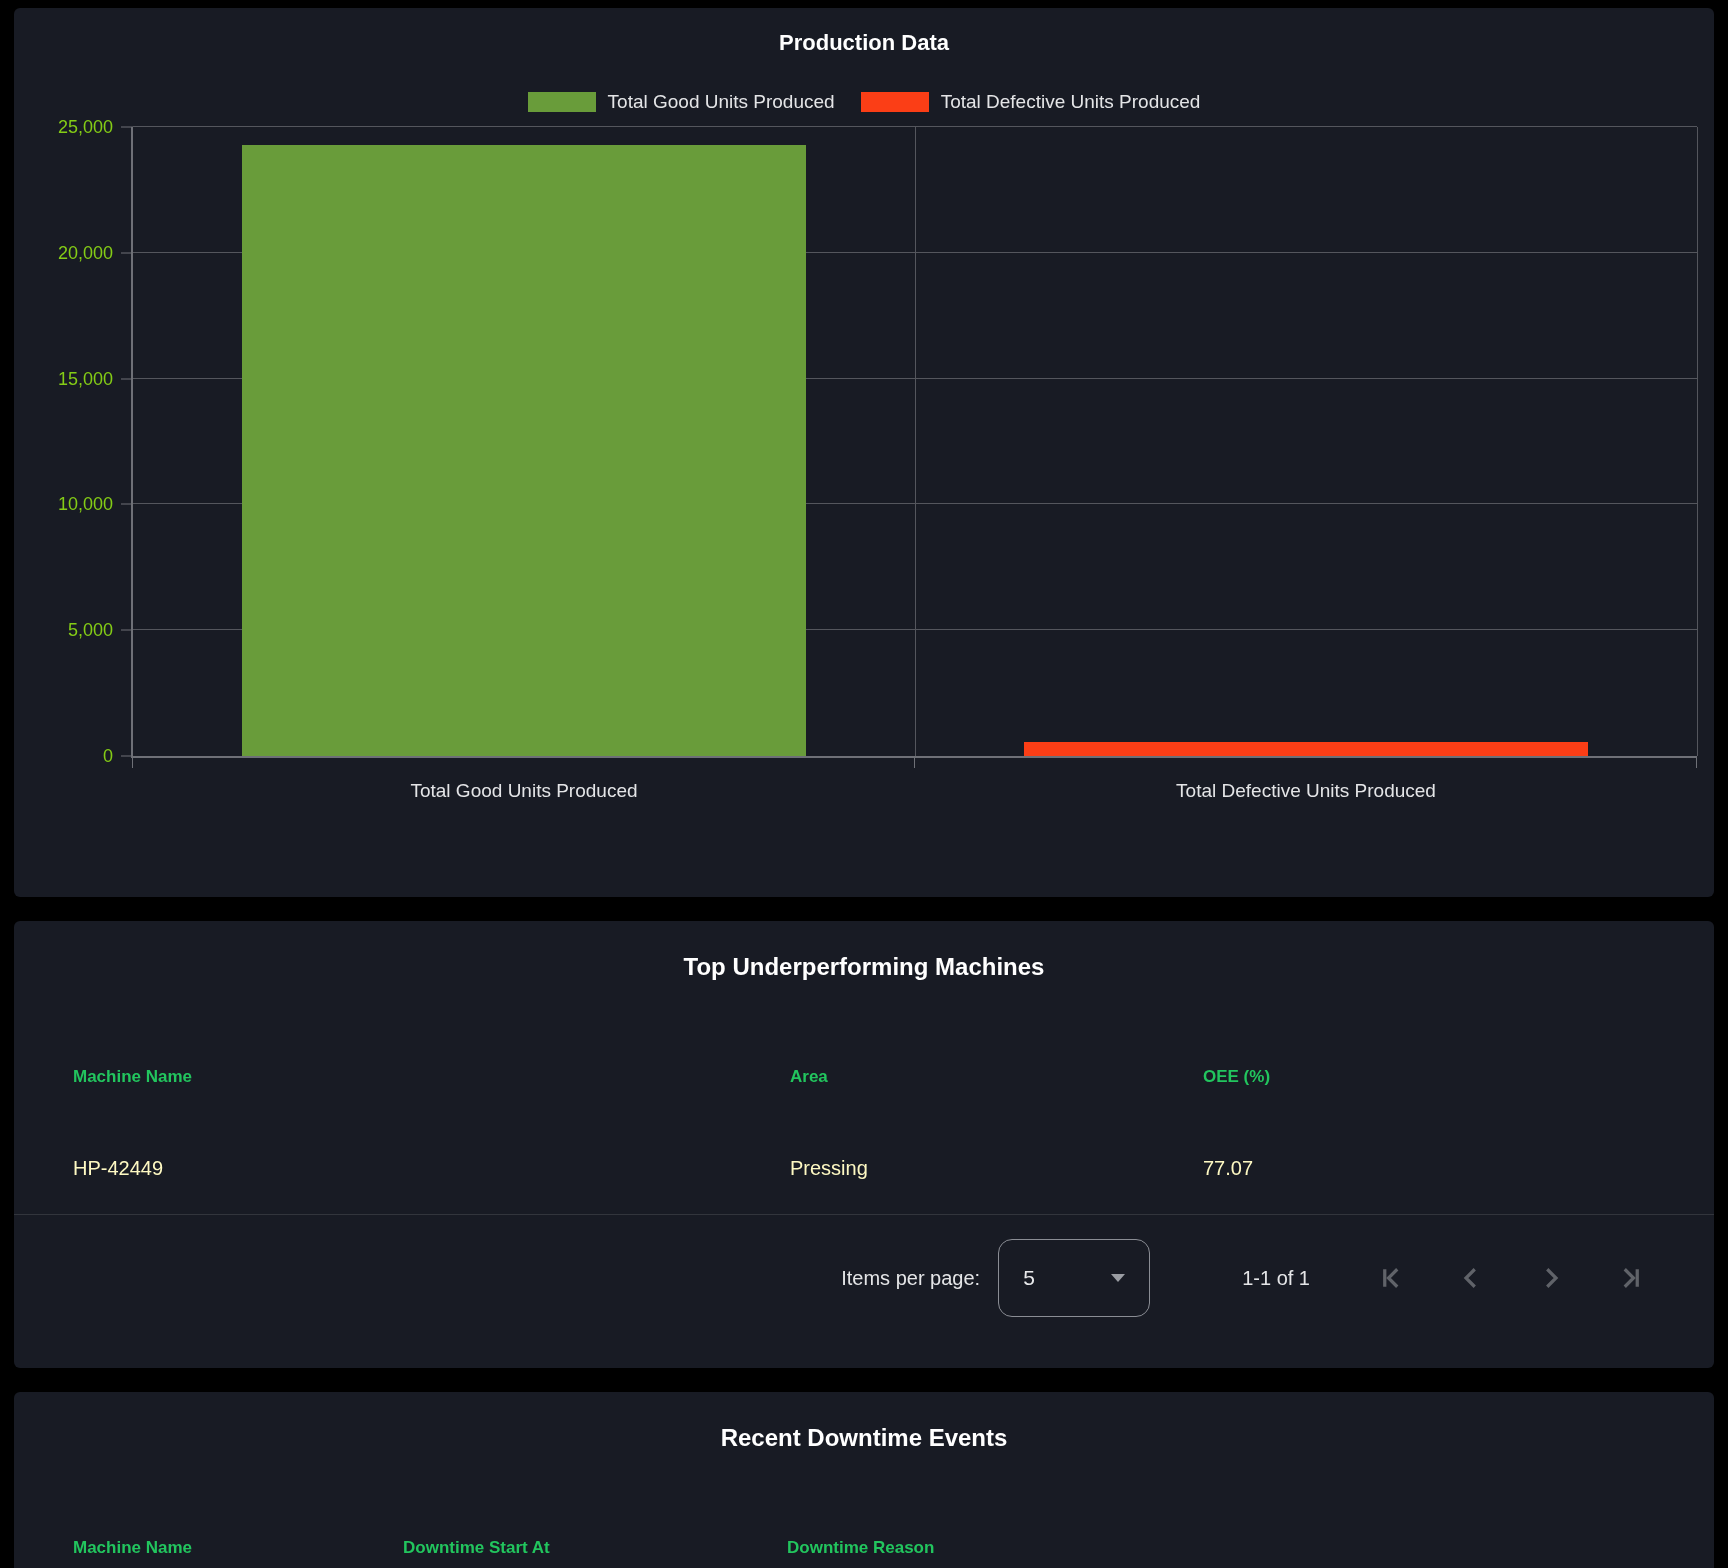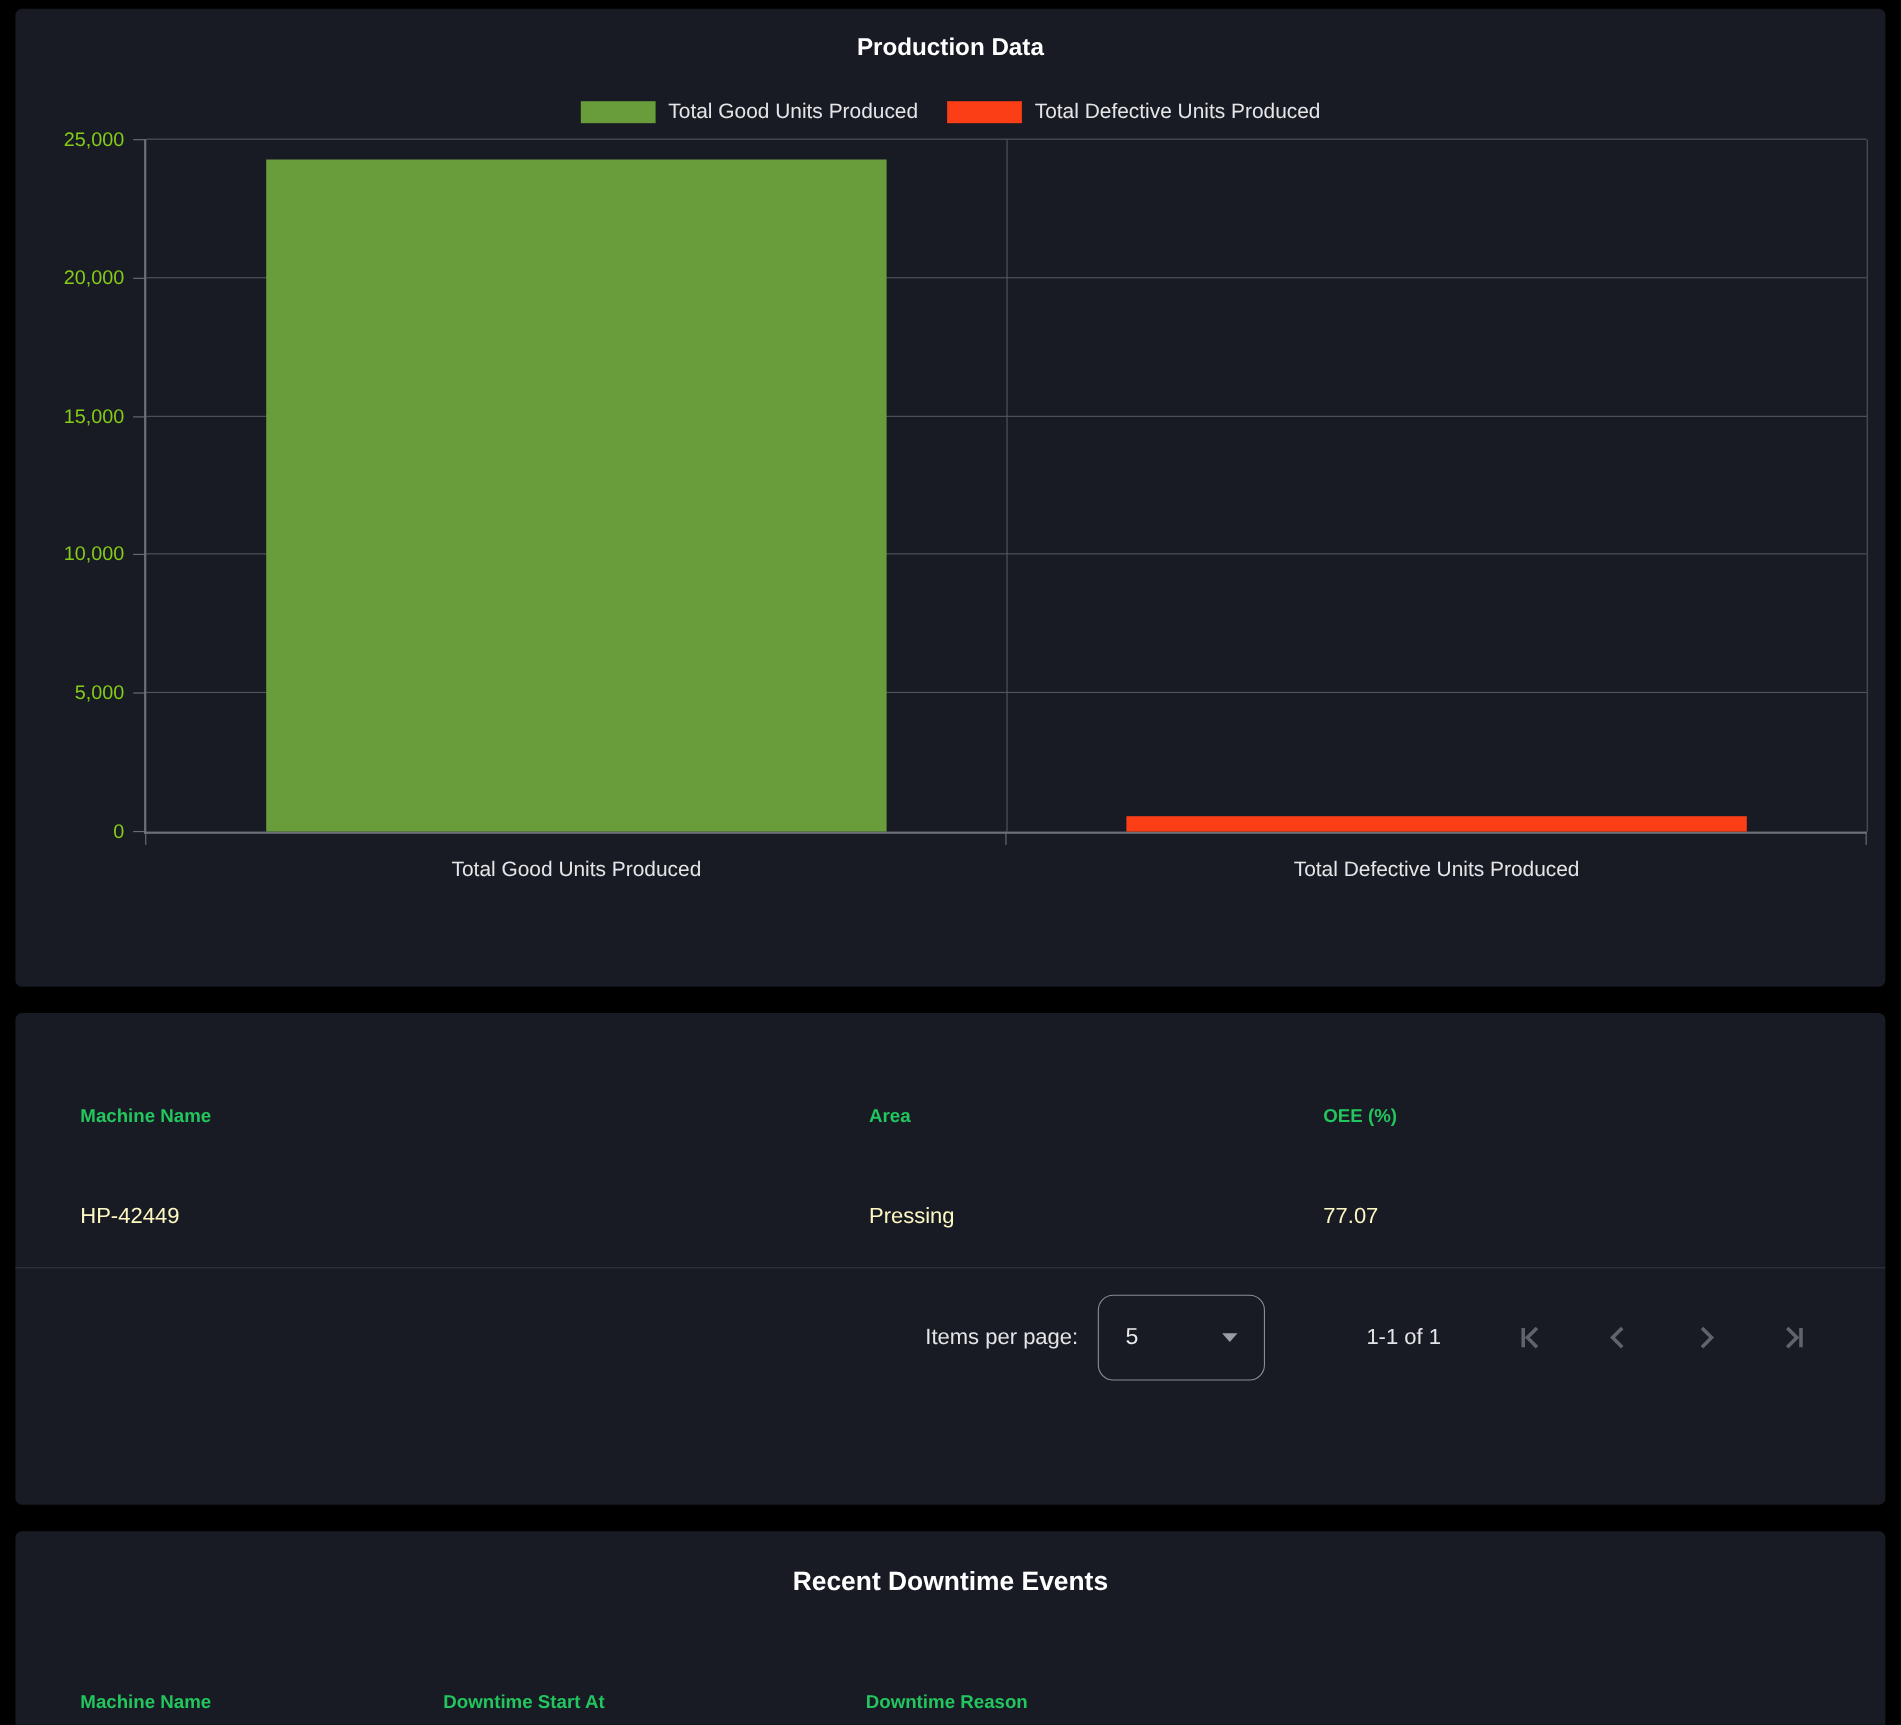--- a/index.html
+++ b/index.html
@@ -124,20 +124,21 @@
       <div class="xtick-mark" style="left: calc(50% - 1px);"></div>
       <div class="xtick-mark" style="left: calc(100% - 1px);"></div>
       <div class="bar" style="left: 7%; width: 36%; height: 97.2%; background: rgb(105, 156, 58);"></div>
       <div class="xcat-label" style="left: 25%;">Total Good Units Produced</div>
       <div class="bar" style="left: 57%; width: 36%; height: 2.28%; background: rgb(251, 62, 22);"></div>
       <div class="xcat-label" style="left: 75%;">Total Defective Units Produced</div>
     </div>
 </div>
 
 <div class="card machines-card">
+  <div class="table-card-title">Top Underperforming Machines</div>
   <div class="tbl">
     <div class="tbl-row tbl-head machines-grid">
       <div class="cell">Machine Name</div>
       <div class="cell">Area</div>
       <div class="cell">OEE (%)</div>
     </div>
     <div class="tbl-row tbl-data machines-grid">
       <div class="cell">HP-42449</div>
       <div class="cell">Pressing</div>
       <div class="cell">77.07</div>

